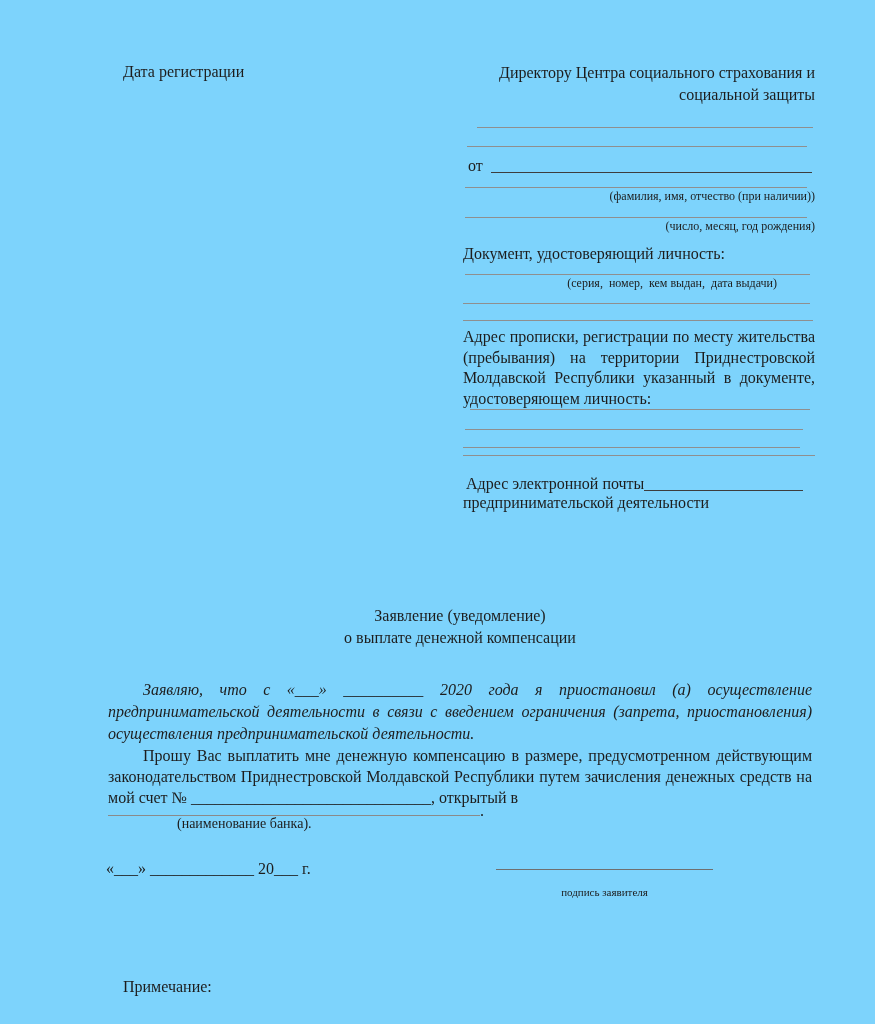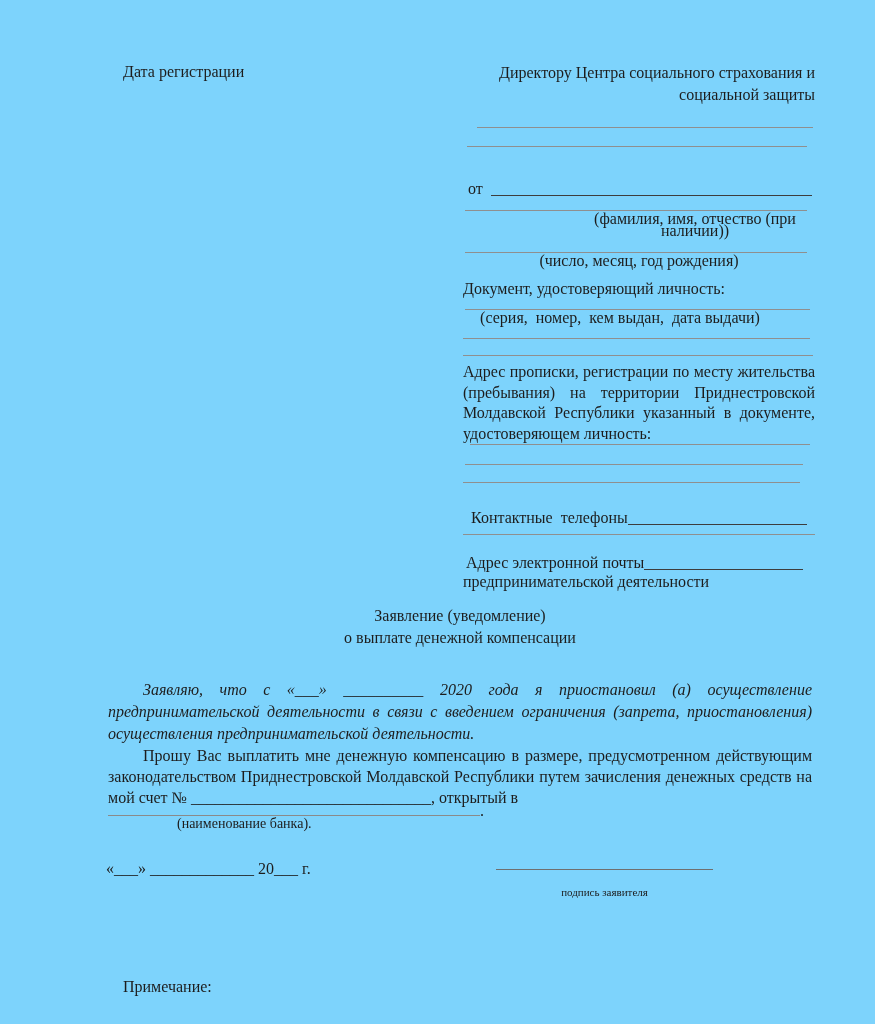--- a/index.html
+++ b/index.html
@@ -30,24 +30,24 @@
   .r5 { margin-top:11px; margin-left:2px; margin-right:5px; }
   .r6 { margin-top:14px; margin-right:5px; }
   .r7 { margin-top:16px; margin-right:2px; }
   .r8 { margin-top:0px; margin-left:7px; margin-right:5px; }
   .r9 { margin-top:18.5px; margin-left:2px; margin-right:12px; }
   .r10 { margin-top:17px; margin-right:15px; }
   .r11 { margin-top:7px; }
 
   .fill-line { display:flex; line-height:19px; }
   .fill { flex:1 1 auto; border-bottom:1.3px solid #3d3d3d; margin-bottom:2px; }
-  .from-line { margin-top:32px; padding-left:5px;gap:8px; }
+  .from-line { margin-top:9px; padding-left:5px;gap:8px; }
   .from-line .fill { margin-right:3px; }
 
-  .cap { font-size:16px; line-height:12px; margin-top:2px; text-align:center; white-space:pre-wrap; color:#1d1d1d; }
+  .cap { font-size:12px; line-height:12px; margin-top:2px; text-align:right; white-space:pre-wrap; color:#1d1d1d; }
   .cap-name { padding-left:112px; }
   .cap-doc  { padding-right:38px; }
 
   .doc-label { margin-top:12px; line-height:19px; }
   .addr-par  { margin-top:6px; line-height:20.5px; text-align:justify; }
 
   .phones { margin-top:25px; padding-left:8px; }
   .phones .fill { margin-right:8px; }
   .email  { margin-top:18px; padding-left:3px;justify-content:flex-end; }
   .email  .fill { margin-right:12px; }
@@ -104,24 +104,20 @@
 
     <div class="rule r6"></div>
     <div class="rule r7"></div>
 
     <div class="addr-par">Адрес прописки, регистрации по месту жительства (пребывания) на территории Приднестровской Молдавской Республики указанный в документе, удостоверяющем личность:</div>
 
     <div class="rule r8"></div>
     <div class="rule r9"></div>
     <div class="rule r10"></div>
 
-    <div class="fill-line phones pre">
-      <span class="pre">Контактные  телефоны</span>
-      <span class="fill"></span>
-    </div>
 
     <div class="rule r11"></div>
 
     <div class="fill-line email">
       <span>Адрес электронной почты</span>
       <span class="fill"></span>
     </div>
 
     <div class="city2">предпринимательской деятельности</div>
   </div>

